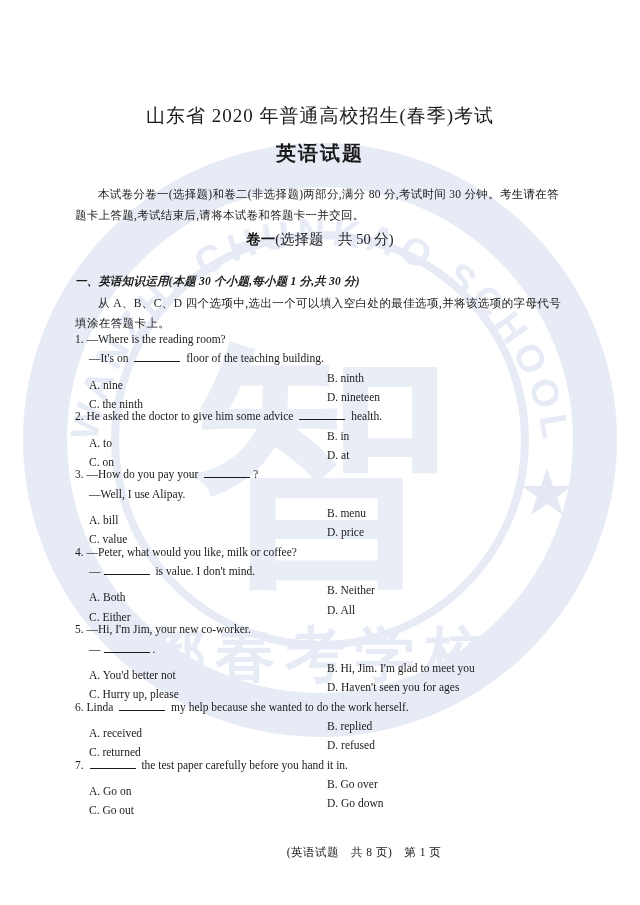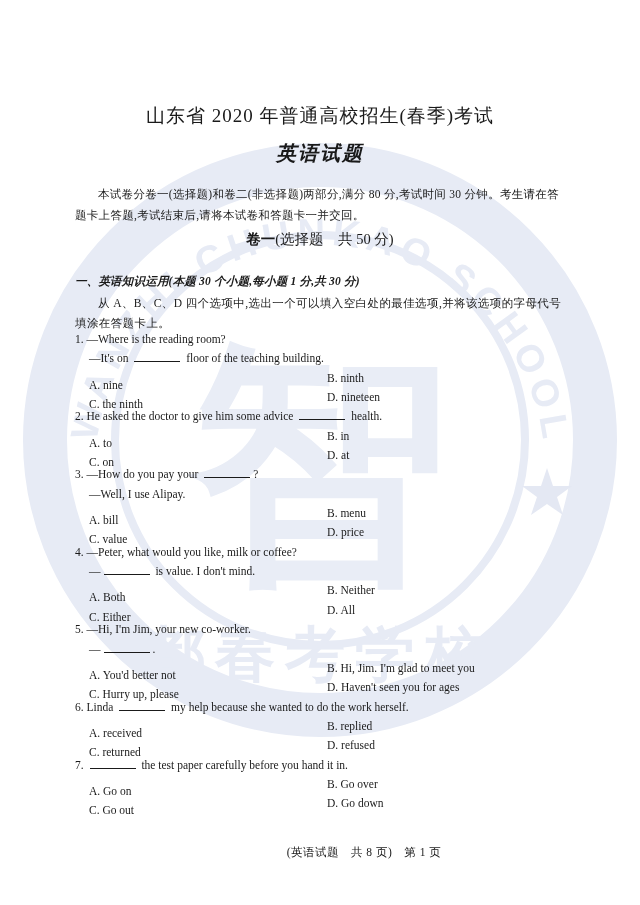--- a/index.html
+++ b/index.html
@@ -6,21 +6,21 @@
     body { width: 640px; height: 905px; position: relative; overflow: hidden;
            font-family: "Liberation Serif", "DejaVu Serif", serif; color: #1a1a1a; }
 
     .watermark { position: absolute; left: 0; top: 0; width: 640px; height: 905px; z-index: 0; pointer-events: none; }
 
     .page { position: absolute; left: 0; top: 0; width: 597px; height: 905px; z-index: 1; }
 
     .title { position: absolute; top: 103px; left: 0; width: 640px; text-align: center;
              font-size: 19px; letter-spacing: 1px; color: #1a1a1a; }
     .subtitle { position: absolute; top: 140px; left: 0; width: 640px; text-align: center;
-                font-size: 20px; font-weight: bold; letter-spacing: 2px; font-style: italic; }
+                font-size: 20px; font-weight: bold; letter-spacing: 2px; }
 
     .intro { position: absolute; left: 75px; top: 184px; width: 490px; font-size: 11.5px; line-height: 21px;
              text-indent: 23px; letter-spacing: 0.3px; }
 
     .part-title { position: absolute; top: 230px; left: 0; width: 640px; text-align: center; font-size: 14.5px; }
     .part-title b { font-weight: bold; }
 
     .section-head { position: absolute; left: 75px; top: 274px; font-size: 11.5px; font-weight: bold; letter-spacing: 0.2px; font-style: italic; }
     .instructions { position: absolute; left: 75px; top: 293px; width: 490px; font-size: 11.5px; line-height: 20px;
                     text-indent: 23px; letter-spacing: 0.4px; }

